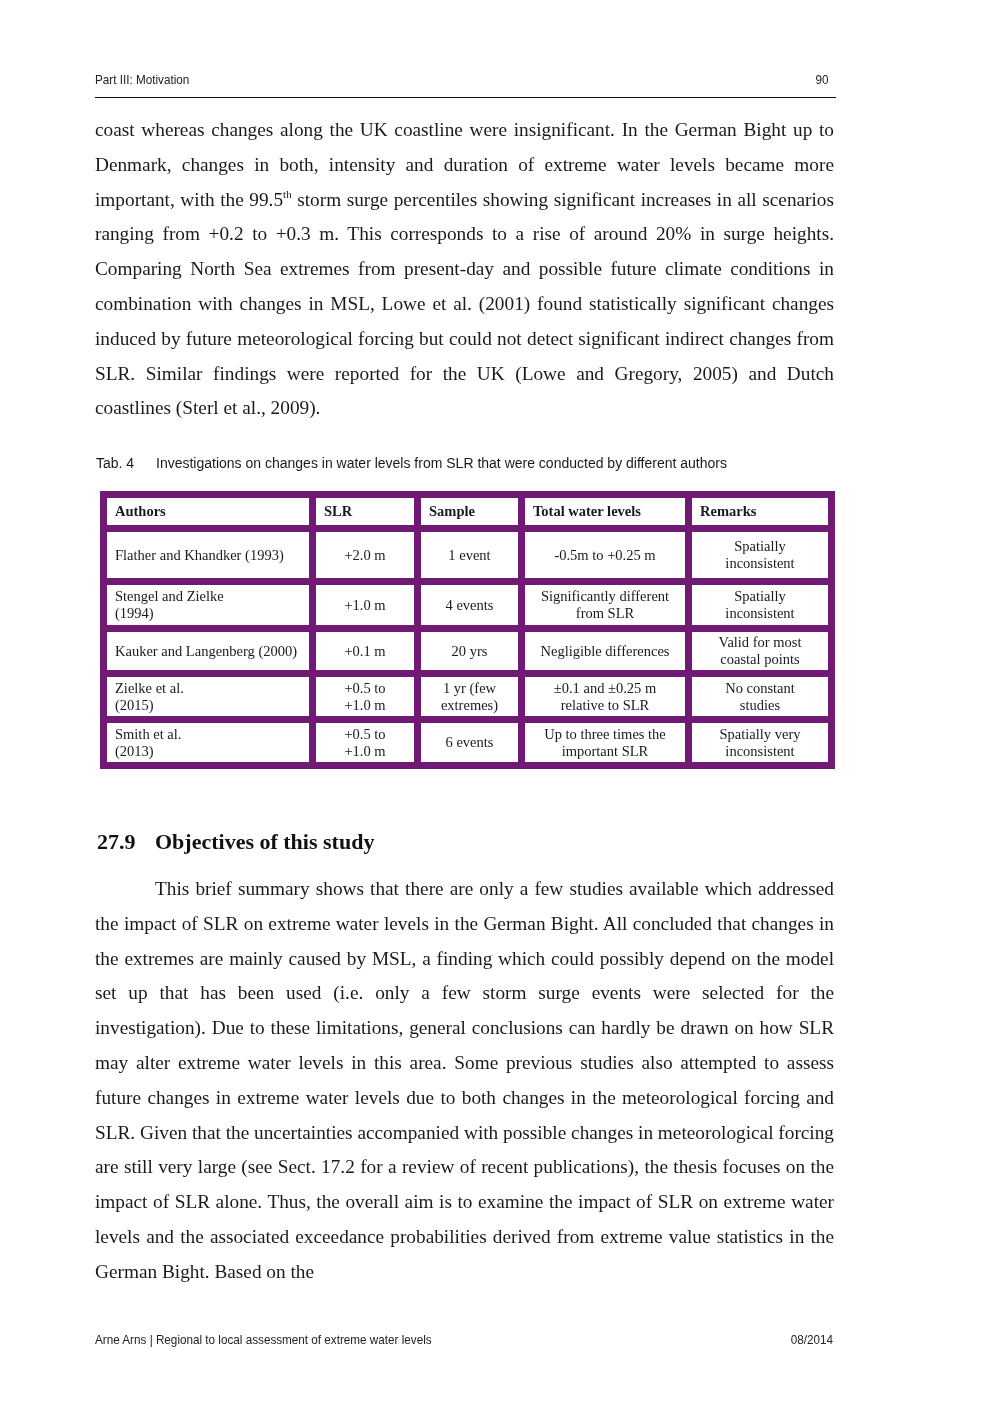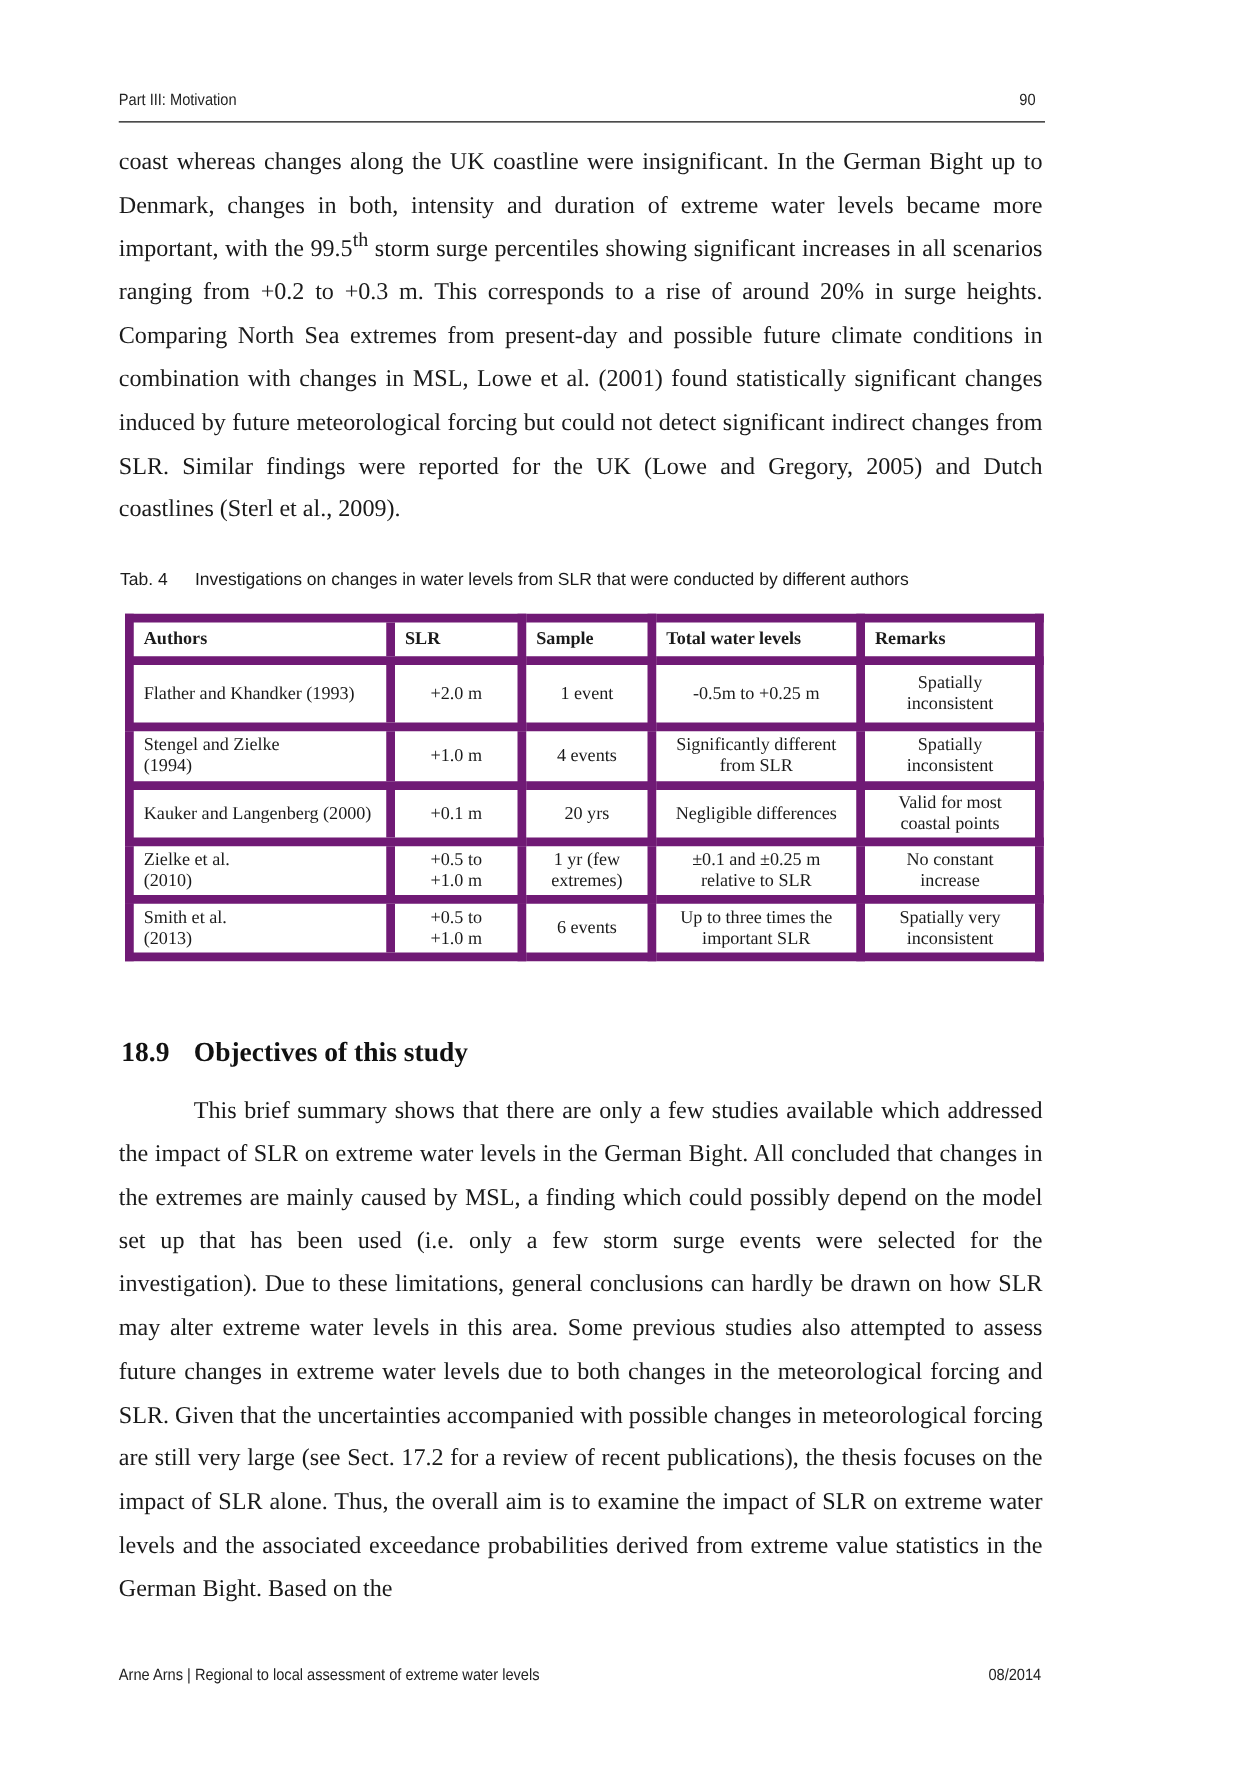--- a/index.html
+++ b/index.html
@@ -8,21 +8,21 @@
 
     .header { position: absolute; left: 95px; top: 70px; width: 740px; height: 20px;
       font-family: "Liberation Sans", sans-serif; font-size: 13px; color: #222; transform: scaleX(0.9); transform-origin: left; }
     .header-left { position: absolute; left: 0; top: 2px; }
     .header-right { position: absolute; right: -75px; top: 2px; }
     .header-rule { position: absolute; left: 95px; top: 97px; width: 741px; height: 0; border-top: 1.6px solid #111; }
 
     .para { position: absolute; left: 95px; width: 739px;
       font-family: "Liberation Serif", serif; font-size: 19.3px; line-height: 34.8px; color: #1a1a1a;
       text-align: justify; margin: 0; }
-    .para sup { font-size: 16px; line-height: 0; vertical-align: 8px; }
+    .para sup { font-size: 11px; line-height: 0; vertical-align: 8px; }
     .indent { text-indent: 60px; }
 
     .caption { position: absolute; left: 96px; top: 455px; font-family: "Liberation Sans", sans-serif;
       font-size: 14px; color: #1a1a1a; white-space: nowrap; }
     .caption .cap-label { display: inline-block; width: 60px; }
 
     table.tab { position: absolute; left: 100px; top: 491px; border-collapse: collapse;
       font-family: "Liberation Serif", serif; font-size: 14.5px; color: #1a1a1a; }
     table.tab th, table.tab td { border: 7px solid #701a75; padding: 0 8px; line-height: 17px; }
     table.tab { border: 2px solid #222; }
@@ -126,37 +126,37 @@
             <div>Negligible differences</div>
           </td>
       <td>
             <div>Valid for most</div>
             <div>coastal points</div>
           </td>
     </tr>
     <tr class="sep" style="height:46px">
       <td class="left col0">
             <div>Zielke et al.</div>
-            <div>(2010)</div>
+            <div>(2015)</div>
           </td>
       <td>
             <div>+0.5 to</div>
             <div>+1.0 m</div>
           </td>
       <td>
             <div>1 yr (few</div>
             <div>extremes)</div>
           </td>
       <td>
             <div>±0.1 and ±0.25 m</div>
             <div>relative to SLR</div>
           </td>
       <td>
             <div>No constant</div>
-            <div>increase</div>
+            <div>studies</div>
           </td>
     </tr>
     <tr style="height:46px">
       <td class="left col0">
             <div>Smith et al.</div>
             <div>(2013)</div>
           </td>
       <td>
             <div>+0.5 to</div>
             <div>+1.0 m</div>
@@ -170,21 +170,21 @@
           </td>
       <td>
             <div>Spatially very</div>
             <div>inconsistent</div>
           </td>
     </tr>
   </tbody>
     </table>
 
   <div class="heading">
-    <span class="num">18.9</span><span>Objectives of this study</span>
+    <span class="num">27.9</span><span>Objectives of this study</span>
   </div>
 
   <p class="para indent" style="top:872px;">This brief summary shows that there are only a few studies available which addressed the impact of SLR on extreme water levels in the German Bight. All concluded that changes in the extremes are mainly caused by MSL, a finding which could possibly depend on the model set up that has been used (i.e. only a few storm surge events were selected for the investigation). Due to these limitations, general conclusions can hardly be drawn on how SLR may alter extreme water levels in this area. Some previous studies also attempted to assess future changes in extreme water levels due to both changes in the meteorological forcing and SLR. Given that the uncertainties accompanied with possible changes in meteorological forcing are still very large (see Sect. 17.2 for a review of recent publications), the thesis focuses on the impact of SLR alone. Thus, the overall aim is to examine the impact of SLR on extreme water levels and the associated exceedance probabilities derived from extreme value statistics in the German Bight. Based on the</p>
 
   <div class="footer">
     <span class="footer-left">Arne Arns | Regional to local assessment of extreme water levels</span>
     <span class="footer-right">08/2014</span>
   </div>
 
 </div>

